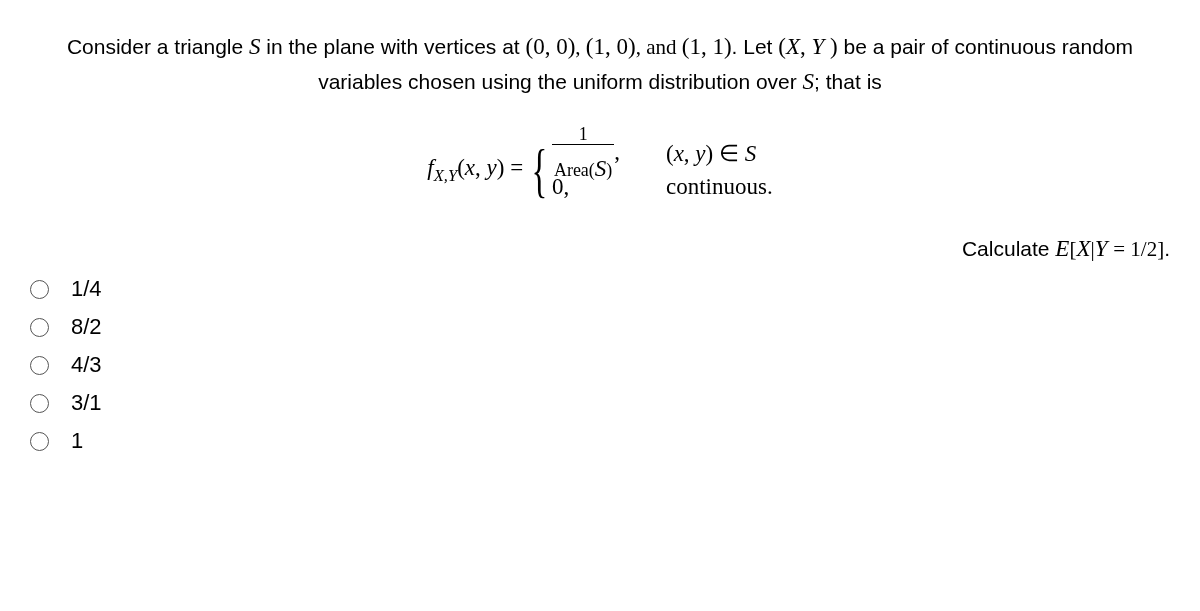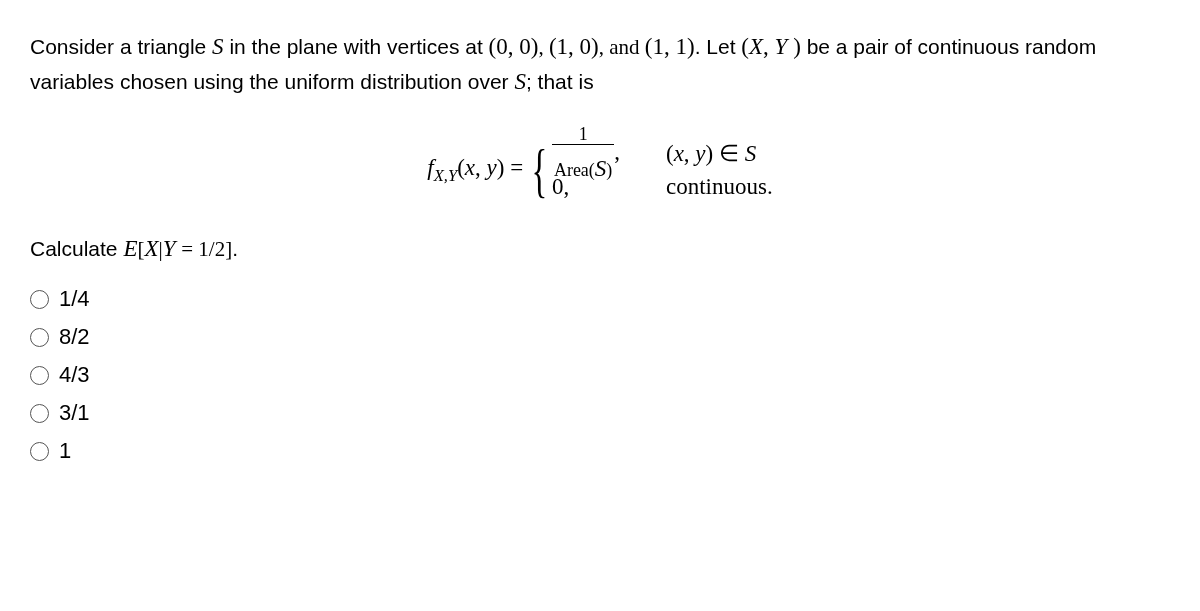--- a/index.html
+++ b/index.html
@@ -12,20 +12,21 @@
       font-size: 21px;
       color: #000;
       background: #fff;
       padding: 30px 30px;
       width: 1200px;
       height: 611px;
     }
     .problem-text {
       line-height: 1.5;
       margin-bottom: 39px;
+      text-align: center;
     }
     .math-var {
       font-family: 'Times New Roman', Times, serif;
       font-style: italic;
       font-size: 23px;
     }
     .math-rm {
       font-family: 'Times New Roman', Times, serif;
       font-style: normal;
     }
@@ -78,31 +79,32 @@
     .frac-num {
       font-size: 0.78em;
       padding: 0 2px 1px 2px;
     }
     .frac-den {
       font-size: 0.78em;
       border-top: 1px solid #000;
       padding: 12px 2px 0 2px;
     }
     .question-prompt {
-      margin-bottom: 24px;
+      margin-bottom: 14px;
+      text-align: right;
     }
     .options {
       display: flex;
       flex-direction: column;
       gap: 12px;
     }
     .option {
       display: flex;
       align-items: center;
-      gap: 10px;
+      gap: 22px;
     }
     .radio {
       width: 19px;
       height: 19px;
       border: 1.5px solid #555;
       border-radius: 50%;
       flex-shrink: 0;
       cursor: pointer;
     }
     .option-label {

